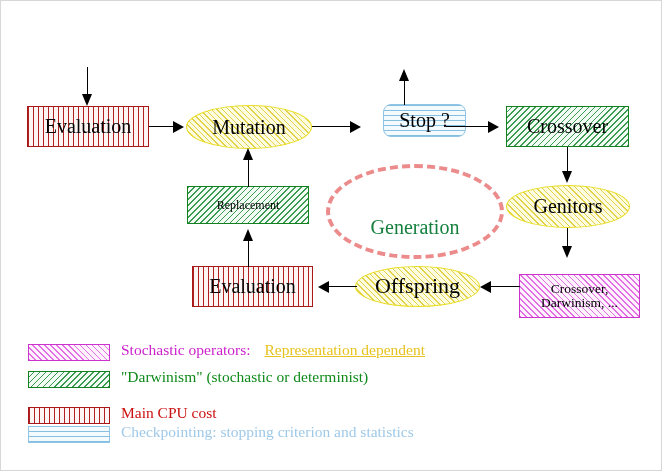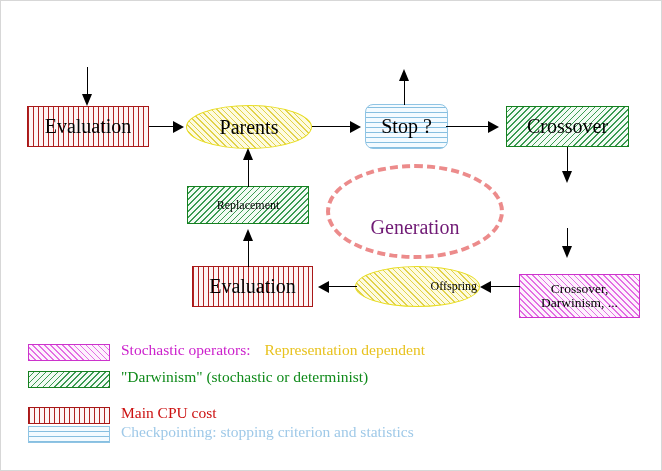--- a/index.html
+++ b/index.html
@@ -40,73 +40,76 @@
       #e2d24a 0px,#e2d24a 1px,rgba(255,255,255,0) 1px,rgba(255,255,255,0) 4px);
     border:1.5px solid #e8dd22;}
 
   .ellipse{border-radius:50%;}
   .rounded{border-radius:8px;}
 
   
   .gen-ellipse{position:absolute;border-radius:50%;
     border:4.5px dashed #ec8b8b;background:transparent;
     display:flex;align-items:center;justify-content:center;}
-  .gen-ellipse .lbl{color:#701a75;margin-top:32px;}
+  .gen-ellipse .lbl{color:#15803d;margin-top:32px;}
 
   
   .edge{position:absolute;background:#000;}
   .edge.h{height:1.2px;}
   .edge.v{width:1.2px;}
   .arrow{position:absolute;width:0;height:0;}
   .arrow.right{border-top:6px solid transparent;border-bottom:6px solid transparent;border-left:11px solid #000;}
   .arrow.left{border-top:6px solid transparent;border-bottom:6px solid transparent;border-right:11px solid #000;}
   .arrow.down{border-left:5.5px solid transparent;border-right:5.5px solid transparent;border-top:12px solid #000;}
   .arrow.up{border-left:5.5px solid transparent;border-right:5.5px solid transparent;border-bottom:12px solid #000;}
 
   
   .legend{position:absolute;left:0;top:340px;width:662px;}
   .lg-row{position:absolute;left:0;height:26px;width:100%;}
   .swatch{position:absolute;left:27px;width:82px;height:17px;box-sizing:border-box;}
   .lg-text{position:absolute;left:120px;top:-3px;white-space:nowrap;font-size:15.5px;}
   .c-magenta{color:#cc22cc;}
-  .c-gold{color:#e8c21e;}
+  .c-gold{color:#e8c21e;text-decoration:underline;}
   .c-green{color:#0f8a1a;}
   .c-red{color:#cc1111;}
   .c-lblue{color:#9fc9e8;}
 </style>
 </head>
 <body>
 
 <div id="canvas">
 
 
   <div class="node fill-red" style="left:26px;top:105px;width:122px;height:41px;font-size:20px;">
     <span class="lbl">Evaluation</span>
   </div>
 
   <div class="node fill-yellow ellipse" style="left:185px;top:104px;width:126px;height:44px;font-size:20px;">
-    <span class="lbl">Parents</span>
+    <span class="lbl">Mutation</span>
   </div>
 
 
-  <div class="node fill-blue rounded" style="left:364px;top:103px;width:83px;height:45px;font-size:20px;">
+  <div class="node fill-blue rounded" style="left:382px;top:103px;width:83px;height:33px;font-size:20px;">
     <span class="lbl">Stop ?</span>
   </div>
 
   <div class="node fill-green" style="left:505px;top:105px;width:123px;height:41px;font-size:20px;">
     <span class="lbl">Crossover</span>
   </div>
 
+  <div class="node fill-yellow ellipse" style="left:505px;top:184px;width:124px;height:43px;font-size:20px;">
+    <span class="lbl">Genitors</span>
+  </div>
 
   <div class="node fill-magenta" style="left:518px;top:259px;width:121px;height:44px;font-size:13.5px;flex-direction:column;margin-top:14px;">
     <span class="lbl">Crossover,</span>
     <span class="lbl">Darwinism, ...</span>
   </div>
 
-  <div class="node fill-yellow ellipse" style="left:354px;top:265px;width:125px;height:41px;font-size:12px;justify-content:flex-end;">
+  <div class="node fill-yellow ellipse" style="left:354px;top:265px;width:125px;height:41px;font-size:22px;">
     <span class="lbl">Offspring</span>
   </div>
 
   <div class="node fill-red" style="left:191px;top:265px;width:121px;height:41px;font-size:20px;">
     <span class="lbl">Evaluation</span>
   </div>
 
   <div class="node fill-green" style="left:186px;top:185px;width:122px;height:38px;font-size:12px;">
     <span class="lbl">Replacement</span>
   </div>

